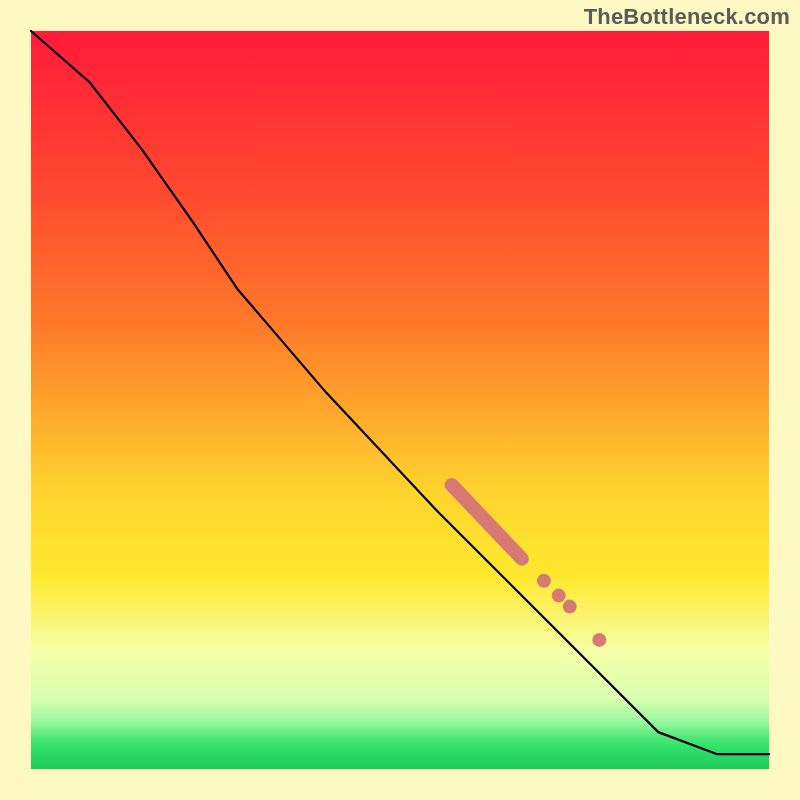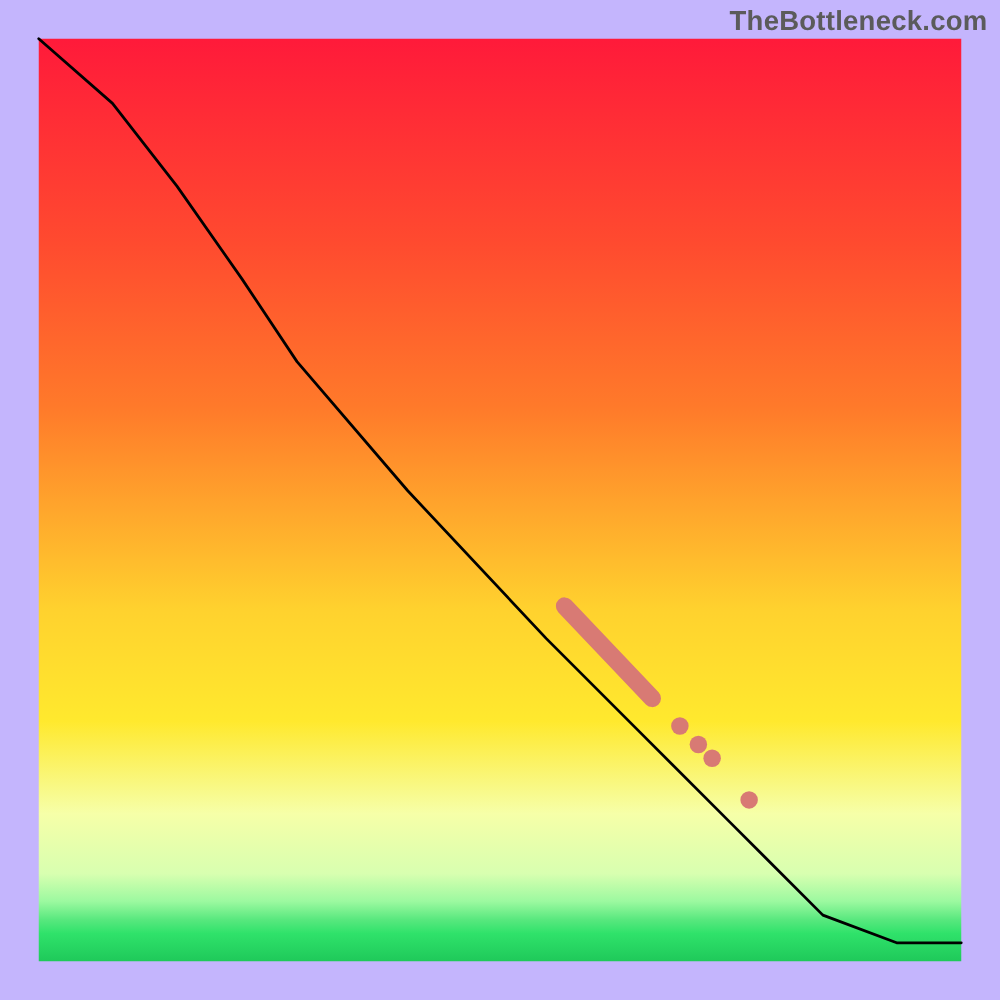--- a/index.html
+++ b/index.html
@@ -10,21 +10,21 @@
     background: #000;
     overflow: hidden;
     font-family: Arial, Helvetica, sans-serif;
   }
   .frame {
     position: absolute;
     top: 0;
     left: 0;
     width: 800px;
     height: 800px;
-    background: #c4b5fd;
+    background: #fef9c3;
   }
   .attribution {
     position: absolute;
     top: 4px;
     right: 10px;
     color: #5b5b5b;
     font-size: 22px;
     font-weight: 600;
     letter-spacing: 0.2px;
     user-select: none;

